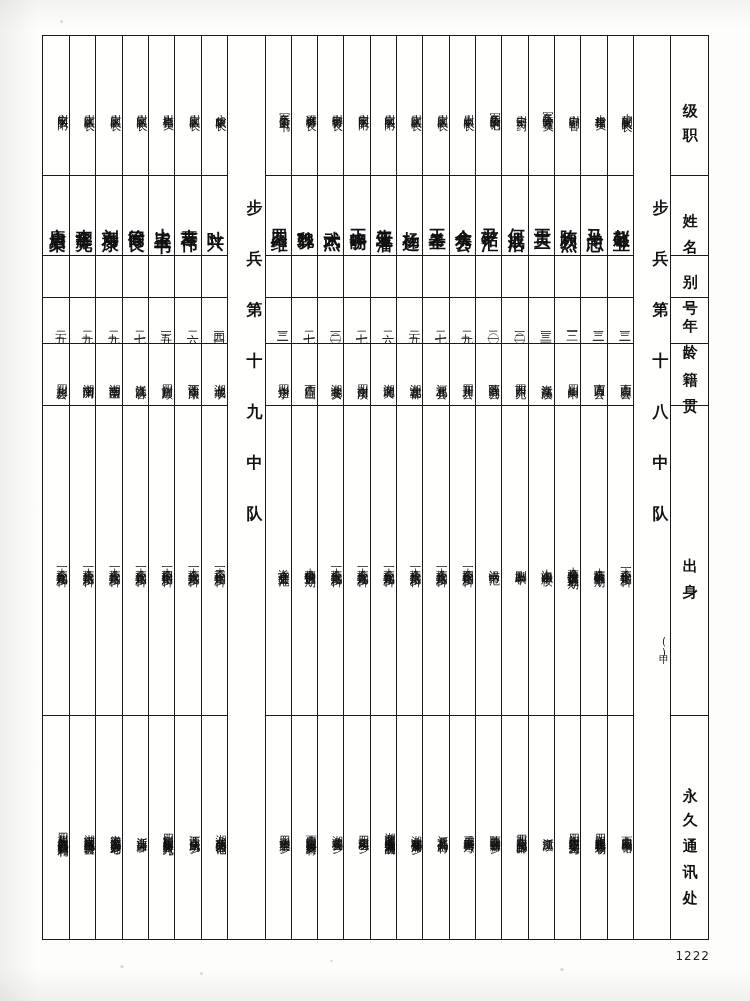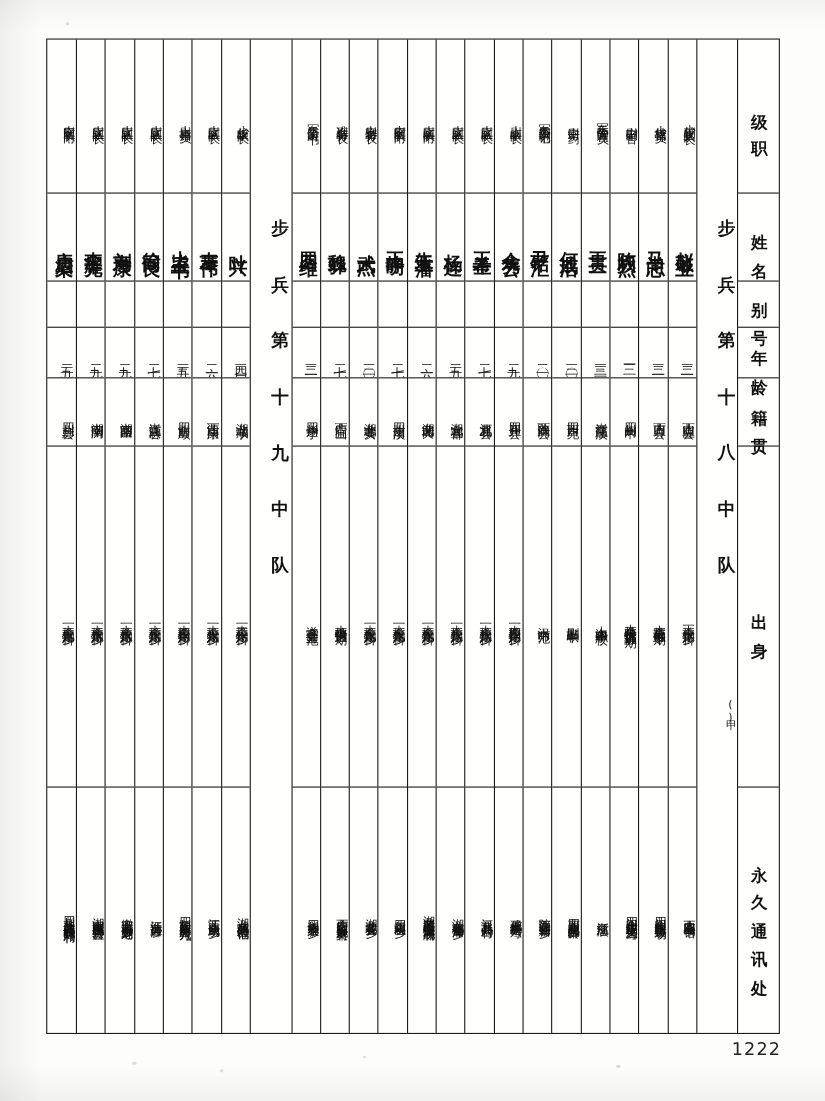--- a/index.html
+++ b/index.html
@@ -132,21 +132,21 @@
     display: flex;
     justify-content: center;
   }
 
   
   .page-number {
     position: absolute;
     right: 40px;
     bottom: 38px;
     font-family: "DejaVu Sans", sans-serif;
-    font-size: 16px;
+    font-size: 12px;
     letter-spacing: 1px;
     color: #222;
   }
   .speck {
     position: absolute;
     background: #b9b9b4;
     border-radius: 50%;
     opacity: .5;
   }
 </style>

